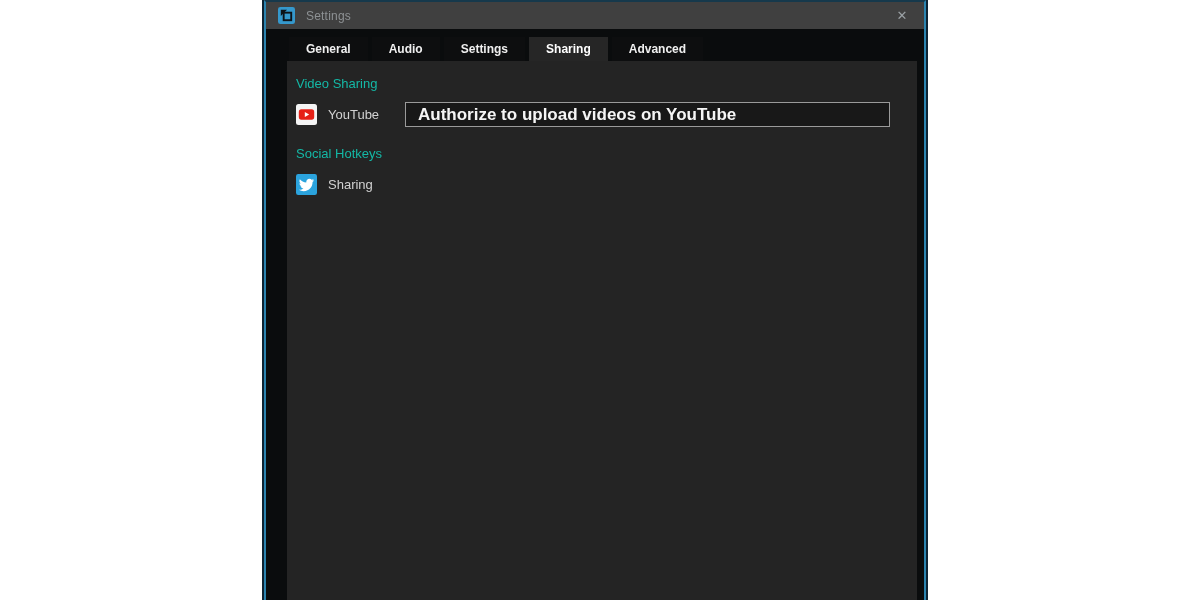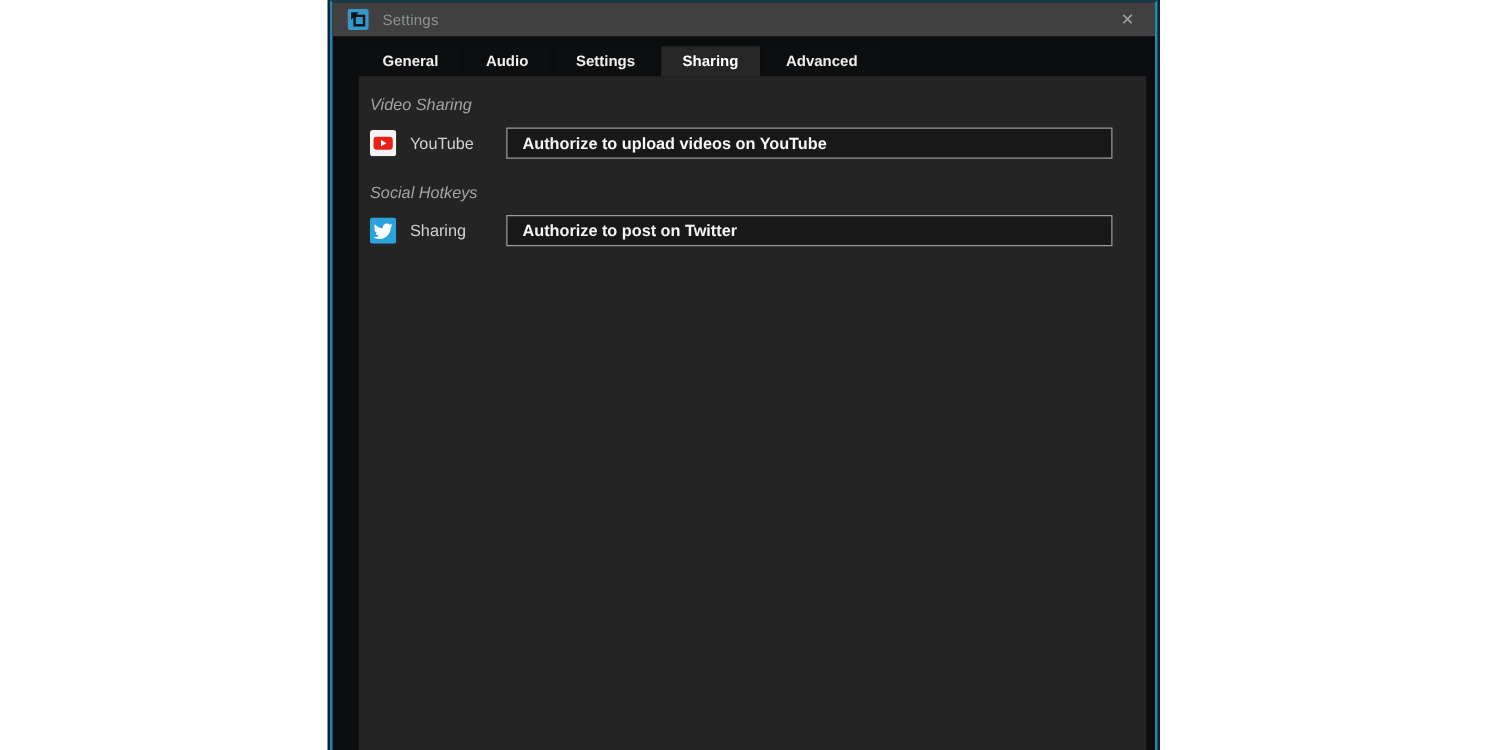--- a/index.html
+++ b/index.html
@@ -68,24 +68,23 @@
   }
   .tab.active { background: #262626; color: #ffffff; }
   .panel {
     margin-left: 21px;
     width: 630px;
     background: #242424;
     flex: 1 1 auto;
     padding: 15px 0 0 9px;
   }
   .section-heading {
-    color: #a3a3a3;
+    color: #14b8a6;
     font-size: 13px;
     margin-bottom: 10px;
-    font-style: italic;
   }
   .service-row {
     display: flex;
     align-items: center;
     height: 27px;
     margin-bottom: 6px;
   }
   .service-row .svc-icon { width: 21px; height: 21px; flex: 0 0 21px; display: block; }
   .service-row .svc-label {
     color: #d2d2d2;
@@ -93,21 +92,21 @@
     margin-left: 11px;
     flex: 0 0 77px;
   }
   .auth-btn {
     width: 485px;
     height: 25px;
     background: #181818;
     border: 1px solid #9a9a9a;
     color: #f5f5f5;
     font-family: "Liberation Sans", "DejaVu Sans", sans-serif;
-    font-size: 13px;
+    font-size: 17px;
     font-weight: 700;
     text-align: left;
     padding: 0 0 0 12px;
     cursor: pointer;
     display: flex;
     align-items: center;
   }
   .gap-after-section { height: 12px; }
 </style>
 </head>
@@ -151,18 +150,17 @@
     <div class="gap-after-section"></div>
 
     <div class="section-heading">Social Hotkeys</div>
 
     <div class="service-row">
       <svg class="svc-icon" viewBox="0 0 24 24" aria-hidden="true">
         <rect x="0" y="0" width="24" height="24" rx="2.5" fill="#2ba3dd"></rect>
         <path fill="#ffffff" transform="translate(3.2,3.8) scale(0.73)" d="M23.954 4.569c-.885.389-1.83.654-2.825.775 1.014-.611 1.794-1.574 2.163-2.723-.951.555-2.005.959-3.127 1.184-.896-.959-2.173-1.559-3.591-1.559-2.717 0-4.92 2.203-4.92 4.917 0 .39.045.765.127 1.124-4.09-.205-7.715-2.169-10.141-5.138-.427.722-.666 1.561-.666 2.475 0 1.71.87 3.213 2.188 4.096-.807-.026-1.566-.248-2.228-.616v.061c0 2.385 1.693 4.374 3.946 4.827-.413.111-.849.171-1.296.171-.314 0-.615-.03-.916-.086.631 1.953 2.445 3.377 4.604 3.417-1.68 1.319-3.809 2.105-6.102 2.105-.39 0-.779-.023-1.17-.067 2.189 1.394 4.768 2.209 7.557 2.209 9.054 0 13.999-7.496 13.999-13.986 0-.209 0-.42-.015-.63.961-.689 1.8-1.56 2.46-2.548z"></path>
       </svg>
       <span class="svc-label">Sharing</span>
-      <button class="auth-btn">Authorize to post on Twitter</button>
     </div>
 
 
   </div>
 </div>
 
 </body></html>

